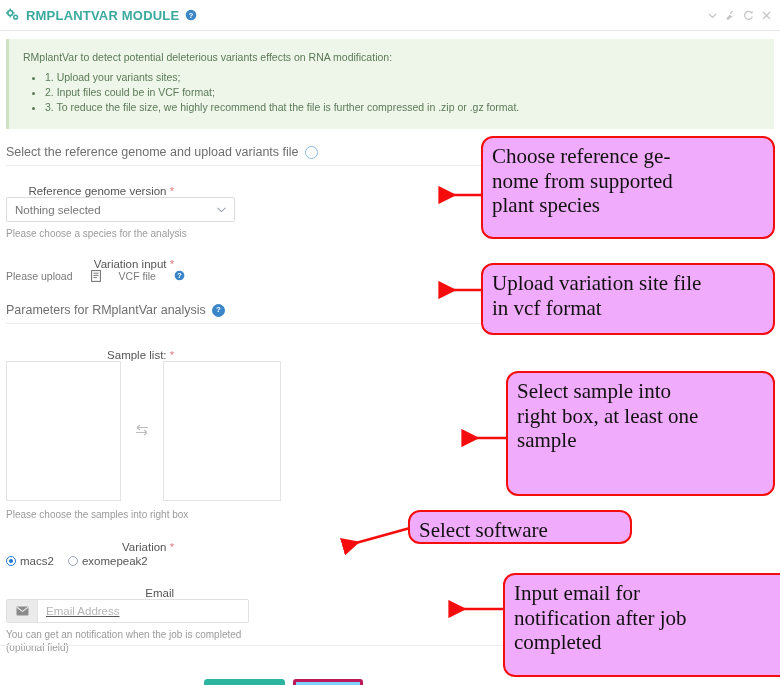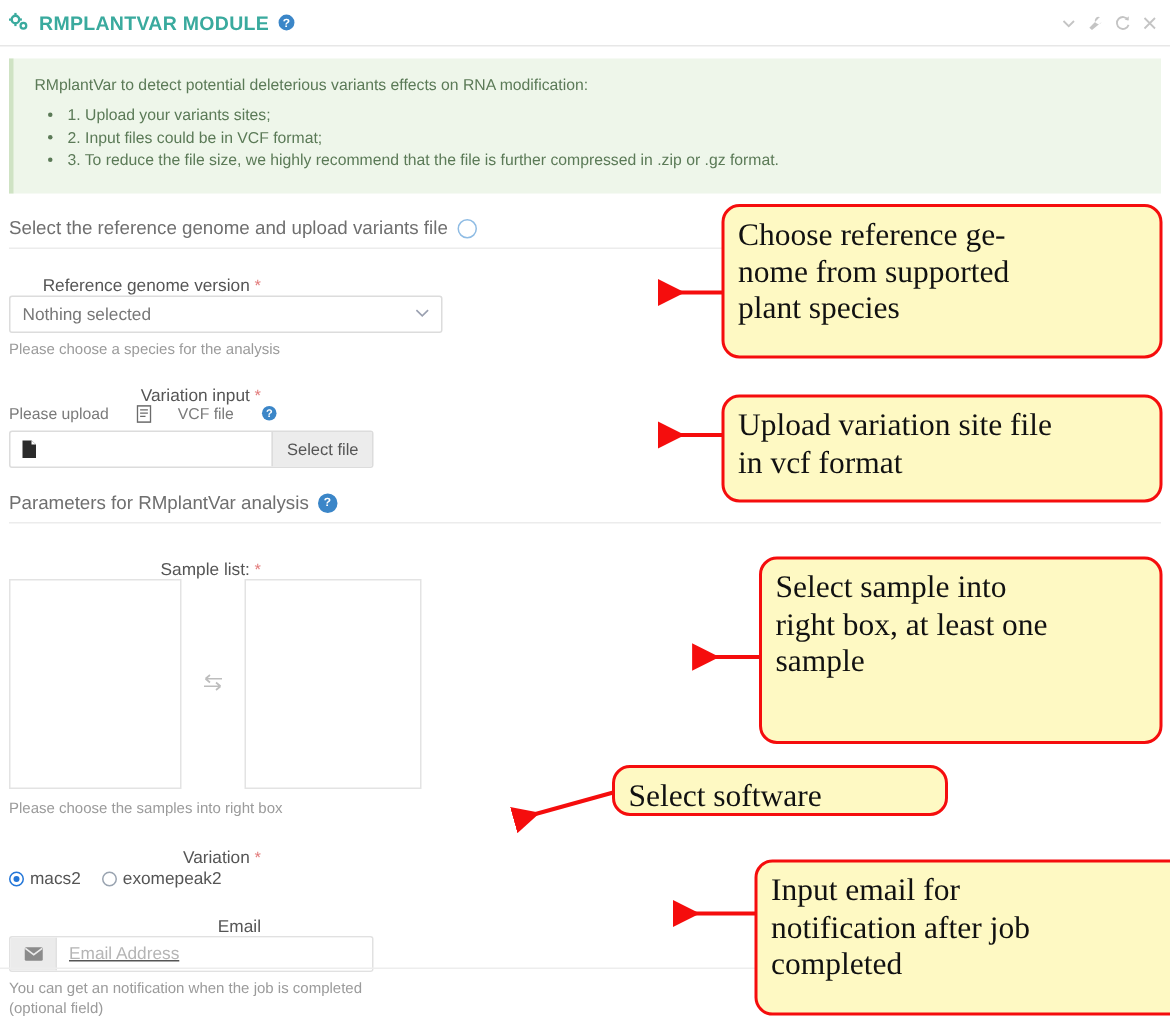--- a/index.html
+++ b/index.html
@@ -104,21 +104,21 @@
     padding-right: 12px;
     font-size: 11.5px;
     color: #555;
     box-sizing: border-box;
     padding-top: 3px;
   }
   .req { color: #e27a7a; font-size: 11px; }
   .form-field { flex: 1; }
 
   .select-box {
-    width: 289px;
+    width: 229px;
     height: 25px;
     border: 1px solid #dcdcdc;
     border-radius: 2px;
     background: #fff;
     display: flex;
     align-items: center;
     padding: 0 8px;
     box-sizing: border-box;
     font-size: 11.5px;
     color: #777;
@@ -210,21 +210,21 @@
 
   
   .anno-layer {
     position:absolute; left:0; top:0; width:780px; height:685px;
     pointer-events:none;
   }
   .callout {
     position:absolute;
     border: 2.3px solid #f50d0d;
     border-radius: 12px;
-    background:#fef9c3;
+    background:#f0abfc;
     font-family:"Liberation Serif", serif;
     font-size: 21px;
     color:#111;
     line-height: 1.17;
     padding: 6px 9px;
     box-sizing:border-box;
   }
   .anno-svg { position:absolute; left:0; top:0; }
 </style>
 </head>
@@ -327,32 +327,20 @@
         </svg>
       </span>
       <span>VCF file</span>
       <span class="title-help">
         <svg width="11" height="11" viewBox="0 0 12 12">
           <circle cx="6" cy="6" r="5.3" fill="#3b86c8"></circle>
           <text x="6" y="9" font-size="8" font-family="Liberation Sans, sans-serif" fill="#fff" text-anchor="middle" font-weight="bold">?</text>
         </svg>
       </span>
     </div>
-    <div class="file-input-group">
-      <div class="file-input-box">
-        <span class="file-glyph">
-          <svg width="11" height="13" viewBox="0 0 11 13">
-            <path d="M1 0.6 H7 L10 3.4 V12.4 H1 Z" fill="#2b2b2b"></path>
-            <path d="M7 0.6 V3.4 H10 Z" fill="#ffffff"></path>
-          </svg>
-        </span>
-        <span></span>
-      </div>
-      <div class="file-btn">Select file</div>
-    </div>
   </div>
 </div>
 
 <div class="section-head">
   <span>Parameters for RMplantVar analysis</span>
   <span class="help-circle filled">?</span>
 </div>
 
 <div class="form-row" style="margin-top:22px;">
   <div class="form-label">

